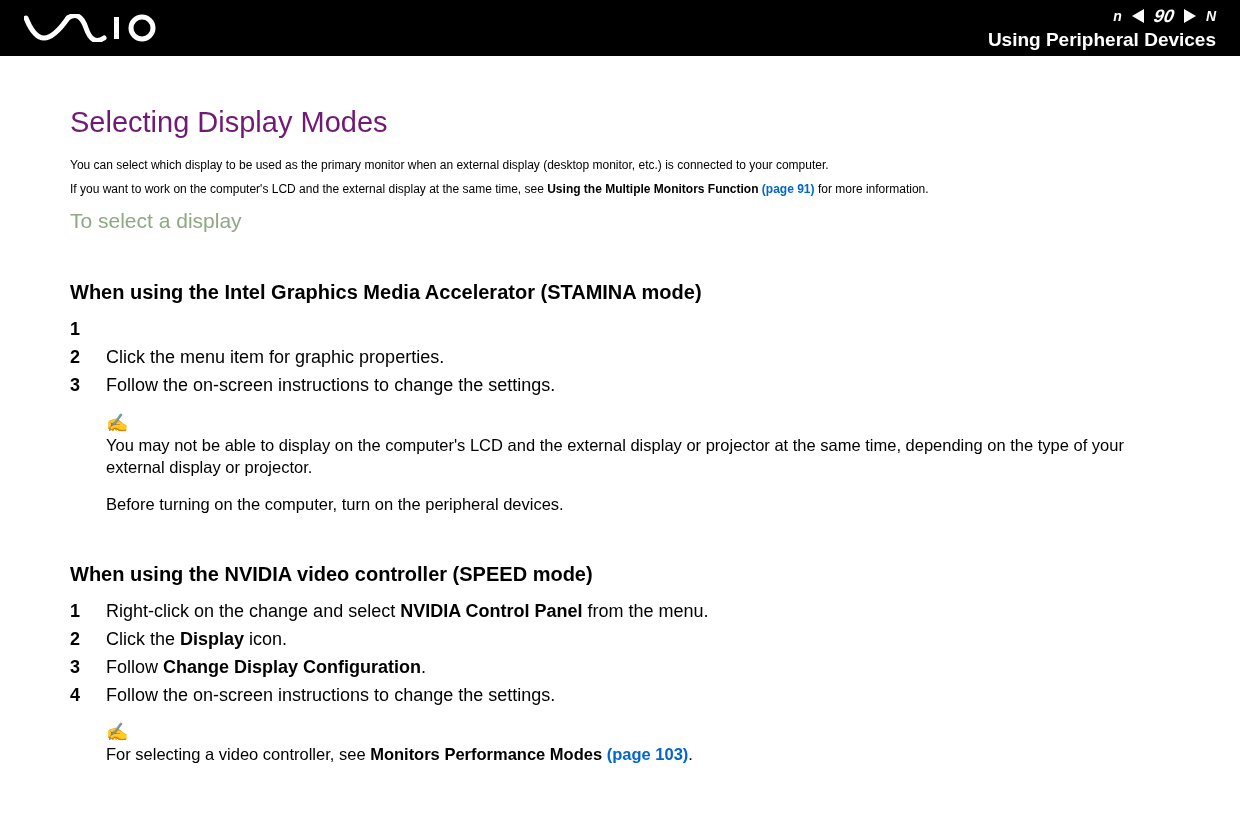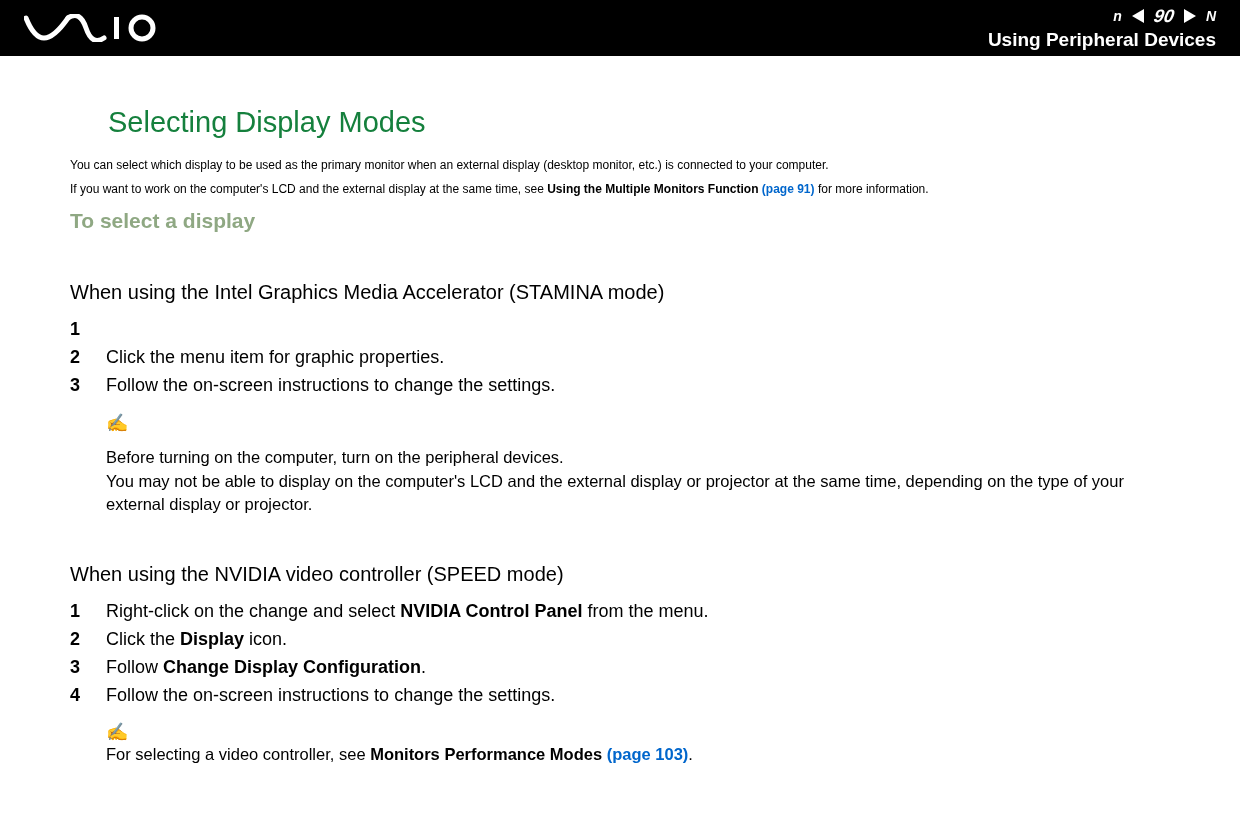--- a/index.html
+++ b/index.html
@@ -45,42 +45,41 @@
     .section-title {
       font-weight: bold;
       font-size: 19px;
     }
     .content {
       padding: 50px 70px 0 70px;
     }
     h1.main-title {
       font-size: 29px;
       font-weight: normal;
-      color: #15803d;
+      color: #701a75;
       margin-bottom: 18px;
-      margin-left: 38px;
     }
     p.intro {
       font-size: 12px;
       line-height: 1.35;
       margin-bottom: 8px;
       color: #000;
     }
     .bold { font-weight: bold; }
     .link-blue { color: #0066cc; font-weight: bold; }
     h2.sub {
       color: #8fa883;
       font-size: 21px;
-      font-weight: bold;
+      font-weight: normal;
       margin-top: 12px;
       margin-bottom: 14px;
     }
     h3.mode {
       font-size: 20px;
-      font-weight: normal;
+      font-weight: bold;
       margin-bottom: 12px;
       margin-top: 48px;
     }
     .step-list {
       margin-bottom: 14px;
     }
     .step-row {
       display: flex;
       font-size: 18px;
       line-height: 1.55;
@@ -154,22 +153,22 @@
       <div>Click the menu item for graphic properties.</div>
     </div>
     <div class="step-row">
       <div class="step-num">3</div>
       <div>Follow the on-screen instructions to change the settings.</div>
     </div>
   </div>
 
   <div class="note-block">
     <div class="note-icon">✍</div>
+    <div class="note-text">You may not be able to display on the computer's LCD and the external display or projector at the same time, depending on the type of your external display or projector.</div>
     <div class="note-text" style="margin-top:14px">Before turning on the computer, turn on the peripheral devices.</div>
-    <div class="note-text">You may not be able to display on the computer's LCD and the external display or projector at the same time, depending on the type of your external display or projector.</div>
   </div>
 
   <h3 class="mode sec2">When using the NVIDIA video controller (SPEED mode)</h3>
 
   <div class="step-list">
     <div class="step-row">
       <div class="step-num">1</div>
       <div><span>Right-click on the change and select </span><span class="bold">NVIDIA Control Panel</span><span> from the menu.</span></div>
     </div>
     <div class="step-row">

